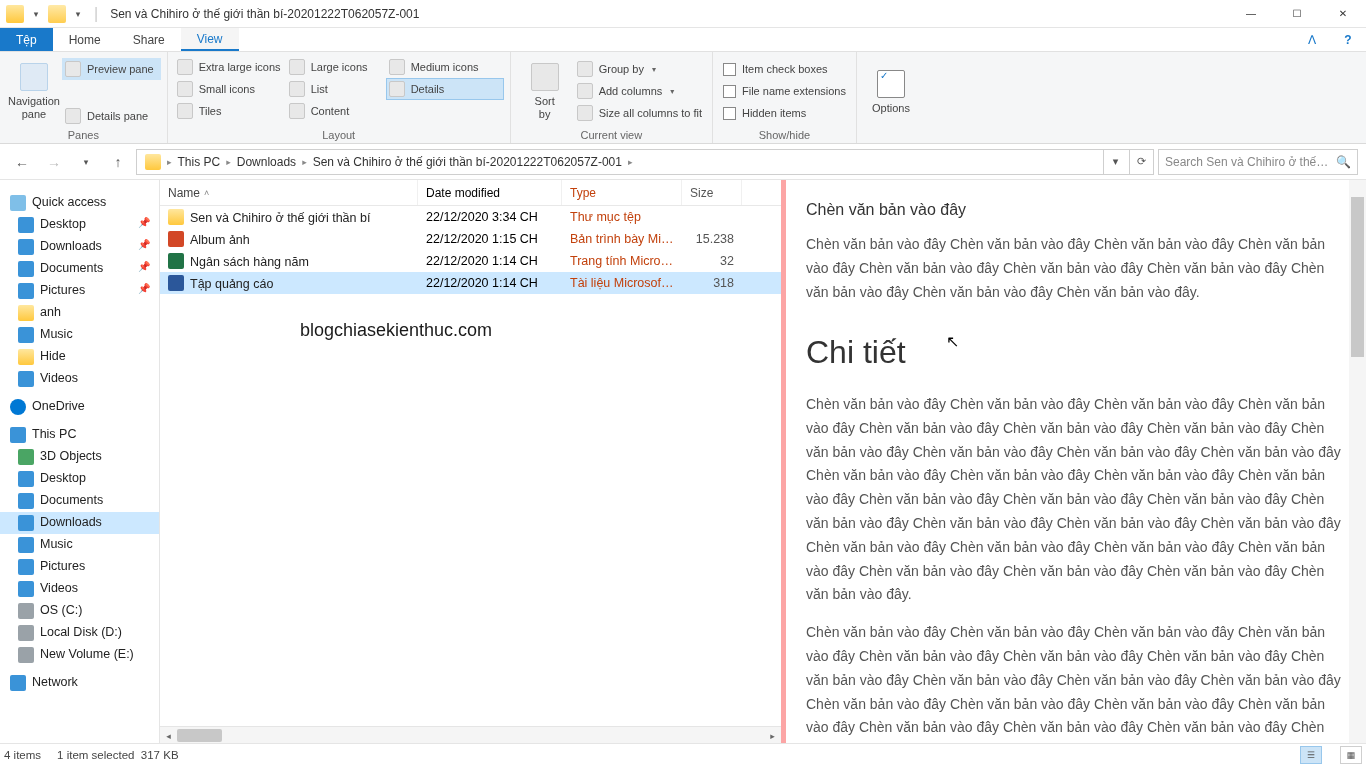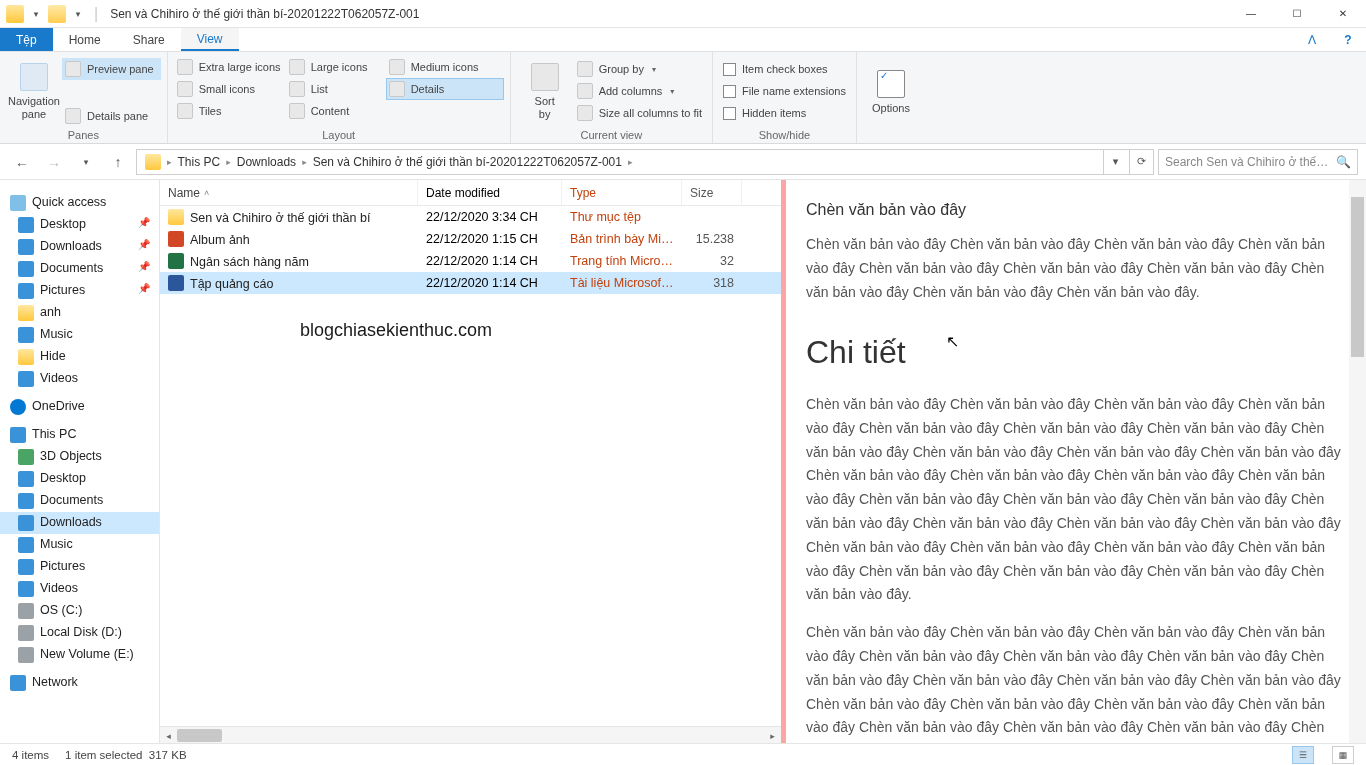--- a/index.html
+++ b/index.html
@@ -104,21 +104,21 @@
 
 .preview { width:580px; overflow:auto; padding:10px 20px; font-family: "Segoe UI Light","Segoe UI"; color:#3a3a3a; font-size:14px; line-height:1.7; position:relative;}
 .preview h2 { font-size:16px; font-weight:400; color:#333; margin:6px 0 10px 0;}
 .preview h1 { font-size:32px; font-weight:400; color:#333; margin:20px 0 14px 0;}
 .preview p { margin-bottom:14px; color:#555;}
 .preview .vscroll { position:absolute; right:0; top:0; width:17px; height:100%; background:#f5f5f5;}
 .preview .vscroll .vthumb{ position:absolute; left:2px; top:17px; width:13px; height:160px; background:#c8c8c8;}
 .cursor { position:absolute; left:160px; top:148px; font-size:16px; color:#000; pointer-events:none;}
 
 
-.statusbar { height:22px; border-top:1px solid #e5e5e5; display:flex; align-items:center; font-size:11.5px; color:#444; padding:0 12px; gap:16px;}
+.statusbar { height:22px; border-top:1px solid #e5e5e5; display:flex; align-items:center; font-size:11.5px; color:#444; padding:0 4px; gap:16px;}
 .statusbar .spacer{ flex:1;}
 .statusbar .viewbtn { width:22px; height:18px; border:1px solid #cfcfcf; margin-left:2px; display:flex; align-items:center; justify-content:center; font-size:9px; color:#555;}
 .statusbar .viewbtn.on{ background:#cce4f7; border-color:#98c7ec;}
 </style>
 </head>
 <body>
 
 <div class="titlebar">
   <div class="qat">
     <div class="folder-ic"></div>

